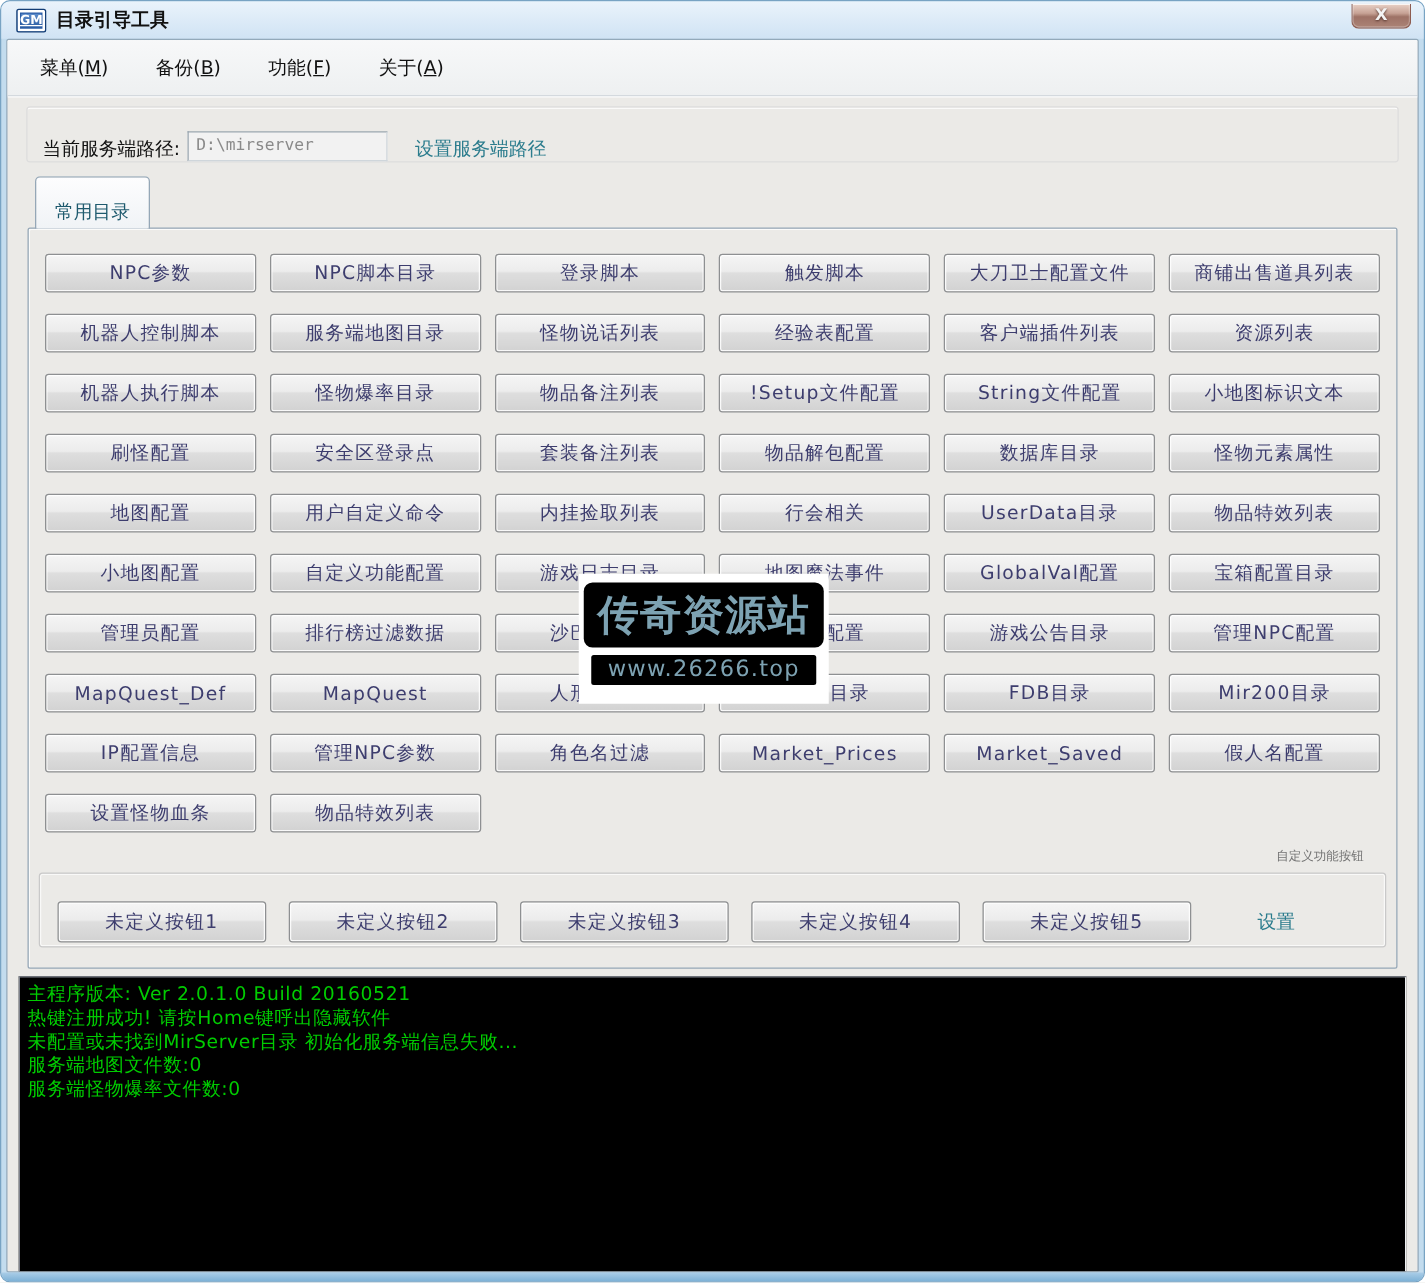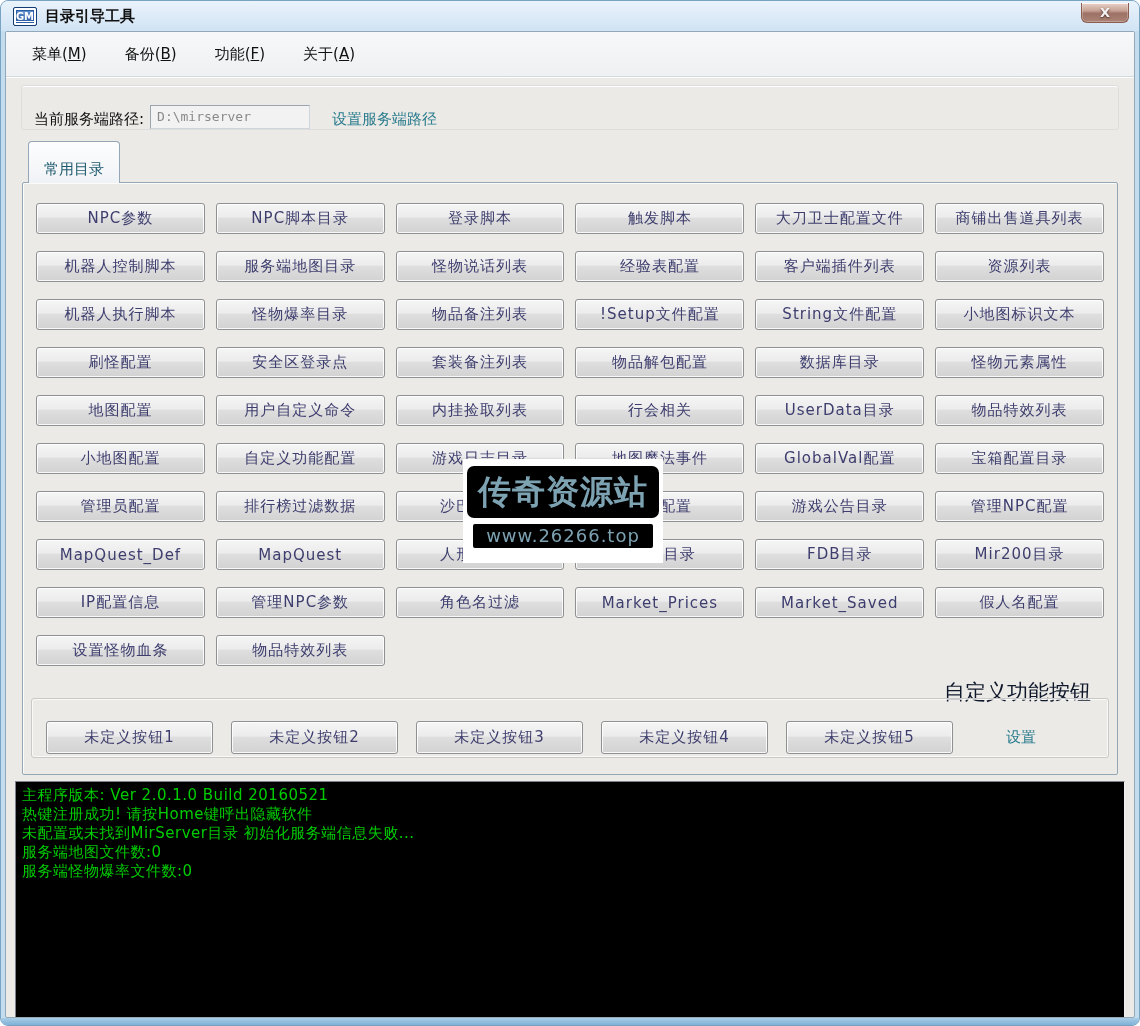--- a/index.html
+++ b/index.html
@@ -95,21 +95,21 @@
     border: 1px solid #8e9092; border-radius: 3px;
     background: linear-gradient(180deg, #f5f5f5, #ececec 45%, #dedede 50%, #d2d2d2);
     box-shadow: inset 0 0 0 1px rgba(255,255,255,.85);
     color: #3d3d6e; font-size: 15px; letter-spacing: 1px;
     white-space: nowrap; overflow: hidden; cursor: pointer;
   }
 
   
   .custom-label {
     margin: 12px 26px 0 0; text-align: right;
-    font-size: 21px; color: #0f172a; height: 18px;
+    font-size: 10px; color: #737373; height: 18px;
   }
   .groupbox {
     position: relative; margin: 2px 8px 0; height: 60px;
     border: 1px solid #c9c9c9; border-radius: 3px;
     box-shadow: inset 0 0 0 1px rgba(255,255,255,.7);
   }
   .custom-buttons { display: flex; gap: 18px; padding: 22px 0 0 14px; }
   .custom-buttons .gbtn { width: 167px; height: 33px; }
   .settings-link { position: absolute; right: 72px; top: 29px; margin: 0; }
 

